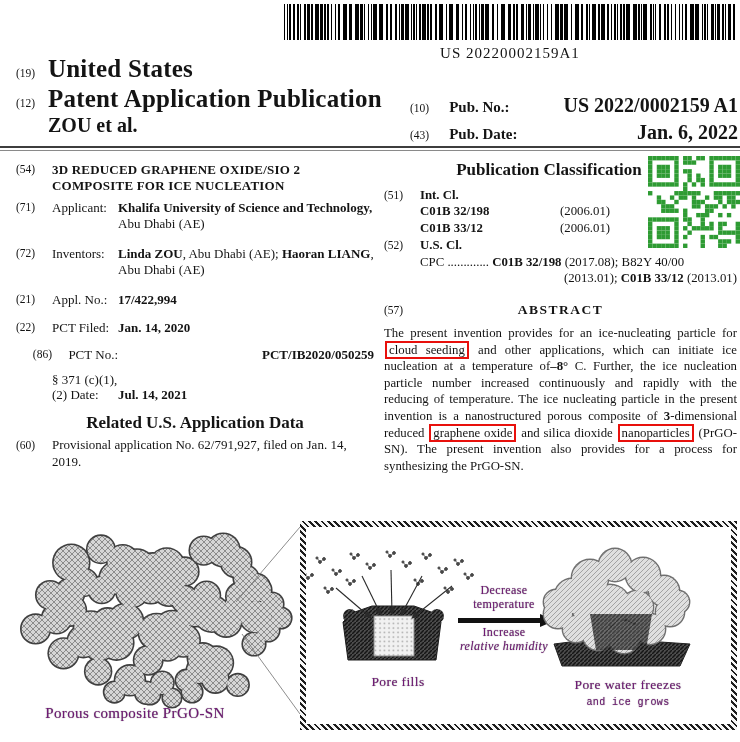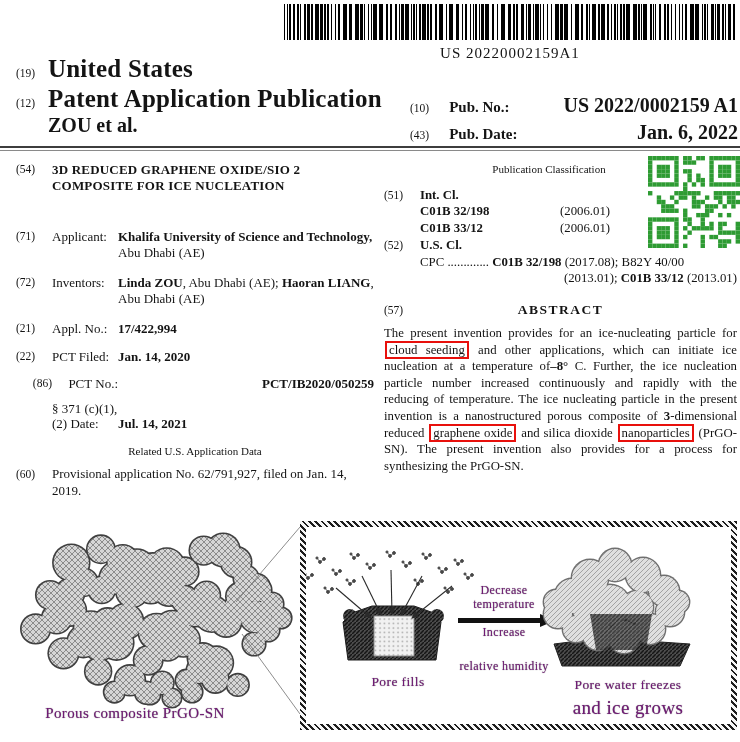--- a/index.html
+++ b/index.html
@@ -21,44 +21,44 @@
   #hdr-right{left:410px;top:93px;width:328px;}
   .prow{display:flex;align-items:baseline;gap:20px;line-height:24px;}
   .plabel{font-size:15px;font-weight:bold;}
   .pval{font-size:20px;font-weight:bold;margin-left:auto;}
   #rule{left:0;top:146px;width:740px;height:2px;border-top:2px solid #3d3d3d;border-bottom:1px solid #8a8a8a;}
   
   #col-left{left:16px;top:162px;width:358px;font-size:13px;line-height:15.5px;}
   #col-right{left:384px;top:162px;width:353px;font-size:12.8px;line-height:15.5px;}
   .grow{display:grid;grid-template-columns:36px 66px 1fr;}
   .grow2{display:grid;grid-template-columns:36px 1fr;}
-  .mb18{margin-bottom:35px;} .mb15{margin-bottom:15px;} .mb13{margin-bottom:12px;}
+  .mb18{margin-bottom:6px;} .mb15{margin-bottom:15px;} .mb13{margin-bottom:12px;}
   .mb9{margin-bottom:9px;text-align:right;} .mb7{margin-bottom:7px;}
   .titletext{font-weight:bold;line-height:16px;letter-spacing:0.2px;}
   .center{text-align:center;}
-  .heading{font-weight:normal;font-size:11px;}
+  .heading{font-weight:bold;font-size:17px;}
   .entry{display:grid;grid-template-columns:140px 1fr;margin-left:36px;line-height:16.5px;}
   .cpcblock{margin-left:36px;line-height:16.5px;}
   .cpcline2{text-align:right;}
   .absheadrow{position:relative;margin-top:15px;margin-bottom:8px;}
   .absheadrow .num{position:absolute;left:0;top:1px;}
   .abshead{text-align:center;font-weight:bold;font-size:13.5px;letter-spacing:1.5px;}
   #abstract-text{margin:0;text-align:justify;line-height:16.6px;}
   #qr-wrap{left:648px;top:156px;width:92px;height:92px;}
   
   #fig-svg{left:0;top:518px;}
   #fig-box{left:300px;top:521px;width:437px;height:209px;box-sizing:border-box;
            border:6px solid transparent;
            border-image:repeating-linear-gradient(45deg,#1d1d1d 0 2px,#f6f6f6 2px 4.5px) 6;}
   .sketch{color:#701a75;text-shadow:0 0 1px rgba(90,90,90,.85);letter-spacing:.4px;text-align:center;}
   #lbl-porous{left:26px;top:705px;width:218px;font-size:15px;}
   #lbl-porefills{left:346px;top:674px;width:104px;font-size:13.5px;}
   .midlbl{left:446px;top:0;width:116px;font-size:12px;line-height:13px;}
   #lbl-right1{left:548px;top:677px;width:160px;font-size:13.5px;}
-  #lbl-right2{left:548px;top:697px;width:160px;font-size:19px;}
+  #lbl-right2{left:548px;top:697px;width:160px;font-size:10px;font-family:Liberation Mono, monospace;}
 </style>
 </head>
 <body>
 
 <div class="abs" id="barcode-wrap">
   <svg id="barcode-svg" width="452" height="36">
       <rect x="0" y="0" width="1" height="36" fill="#000"></rect>
       <rect x="3" y="0" width="1" height="36" fill="#000"></rect>
       <rect x="5" y="0" width="2" height="36" fill="#000"></rect>
       <rect x="9" y="0" width="2" height="36" fill="#000"></rect>
@@ -804,15 +804,15 @@
     </g>
 </svg>
 
 <div class="abs" id="fig-box"></div>
 
 <div class="abs sketch" id="lbl-porous">Porous composite PrGO-SN</div>
 <div class="abs sketch" id="lbl-porefills">Pore fills</div>
 <div class="abs sketch midlbl" style="top:584px;">Decrease</div>
 <div class="abs sketch midlbl" style="top:598px;">temperature</div>
 <div class="abs sketch midlbl" style="top:626px;">Increase</div>
-<div class="abs sketch midlbl" style="top:660px;">relative humidity</div>
+<div class="abs sketch midlbl" style="top:640px;font-style:italic;">relative humidity</div>
 <div class="abs sketch" id="lbl-right1">Pore water freezes</div>
 <div class="abs sketch" id="lbl-right2">and ice grows</div>
 
 </body></html>

